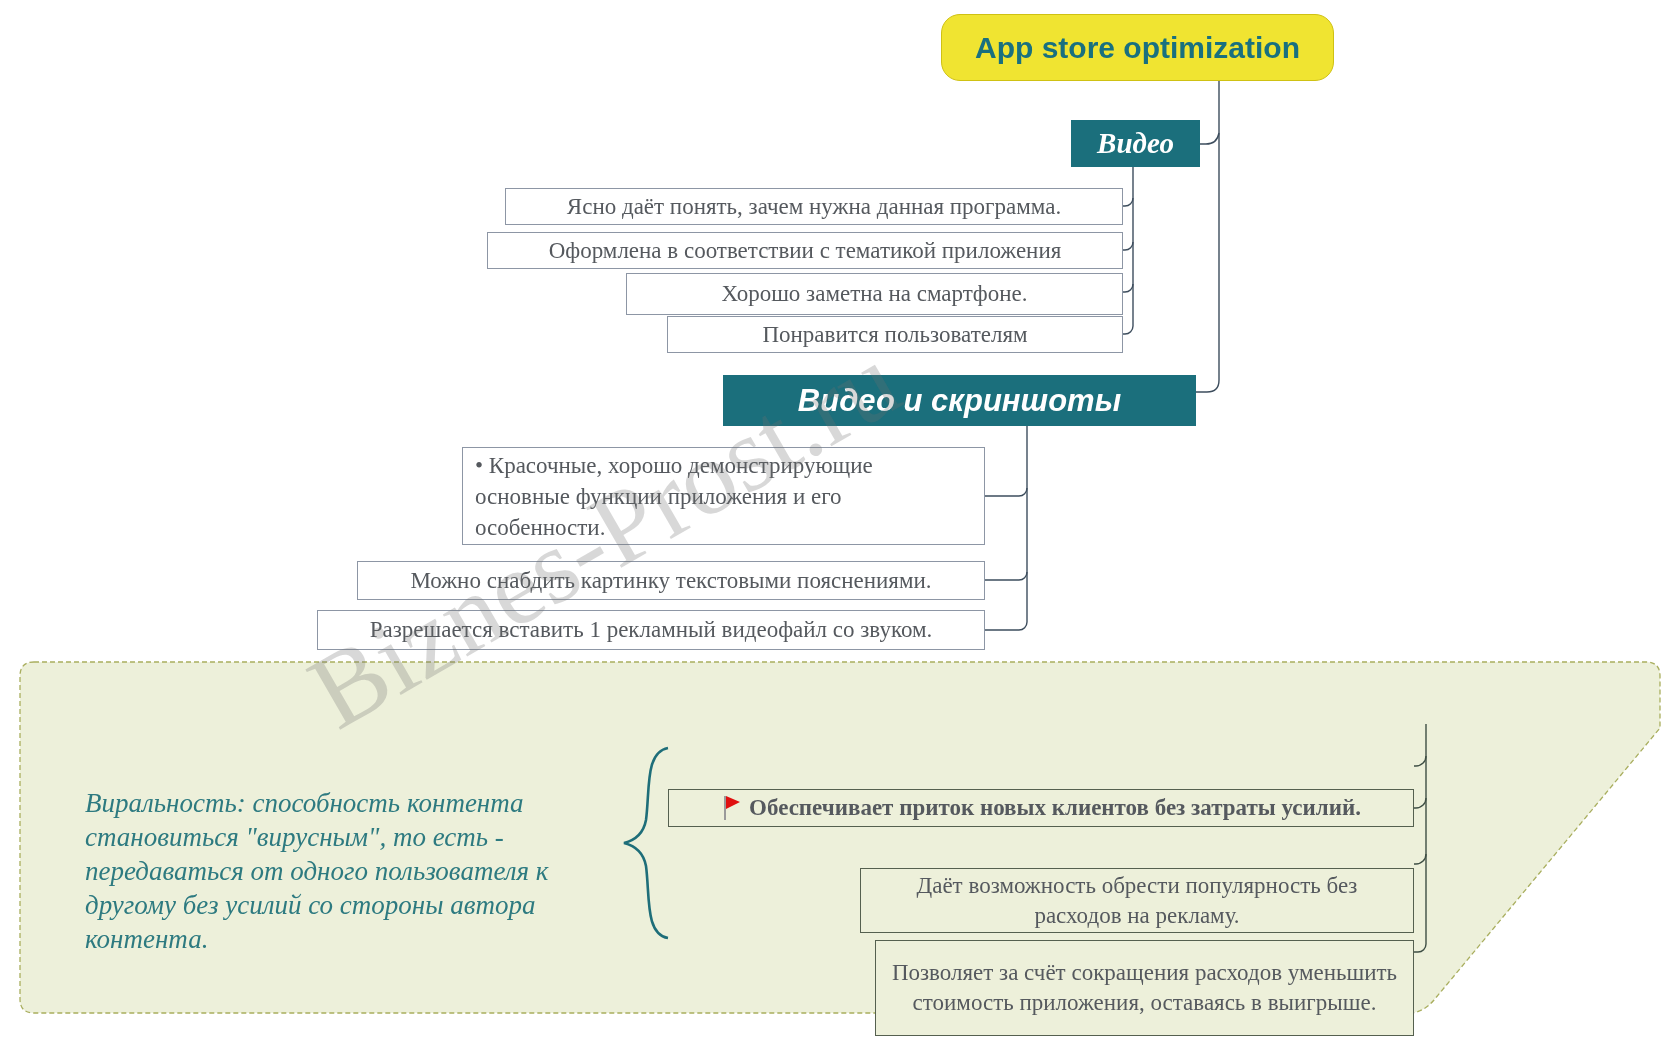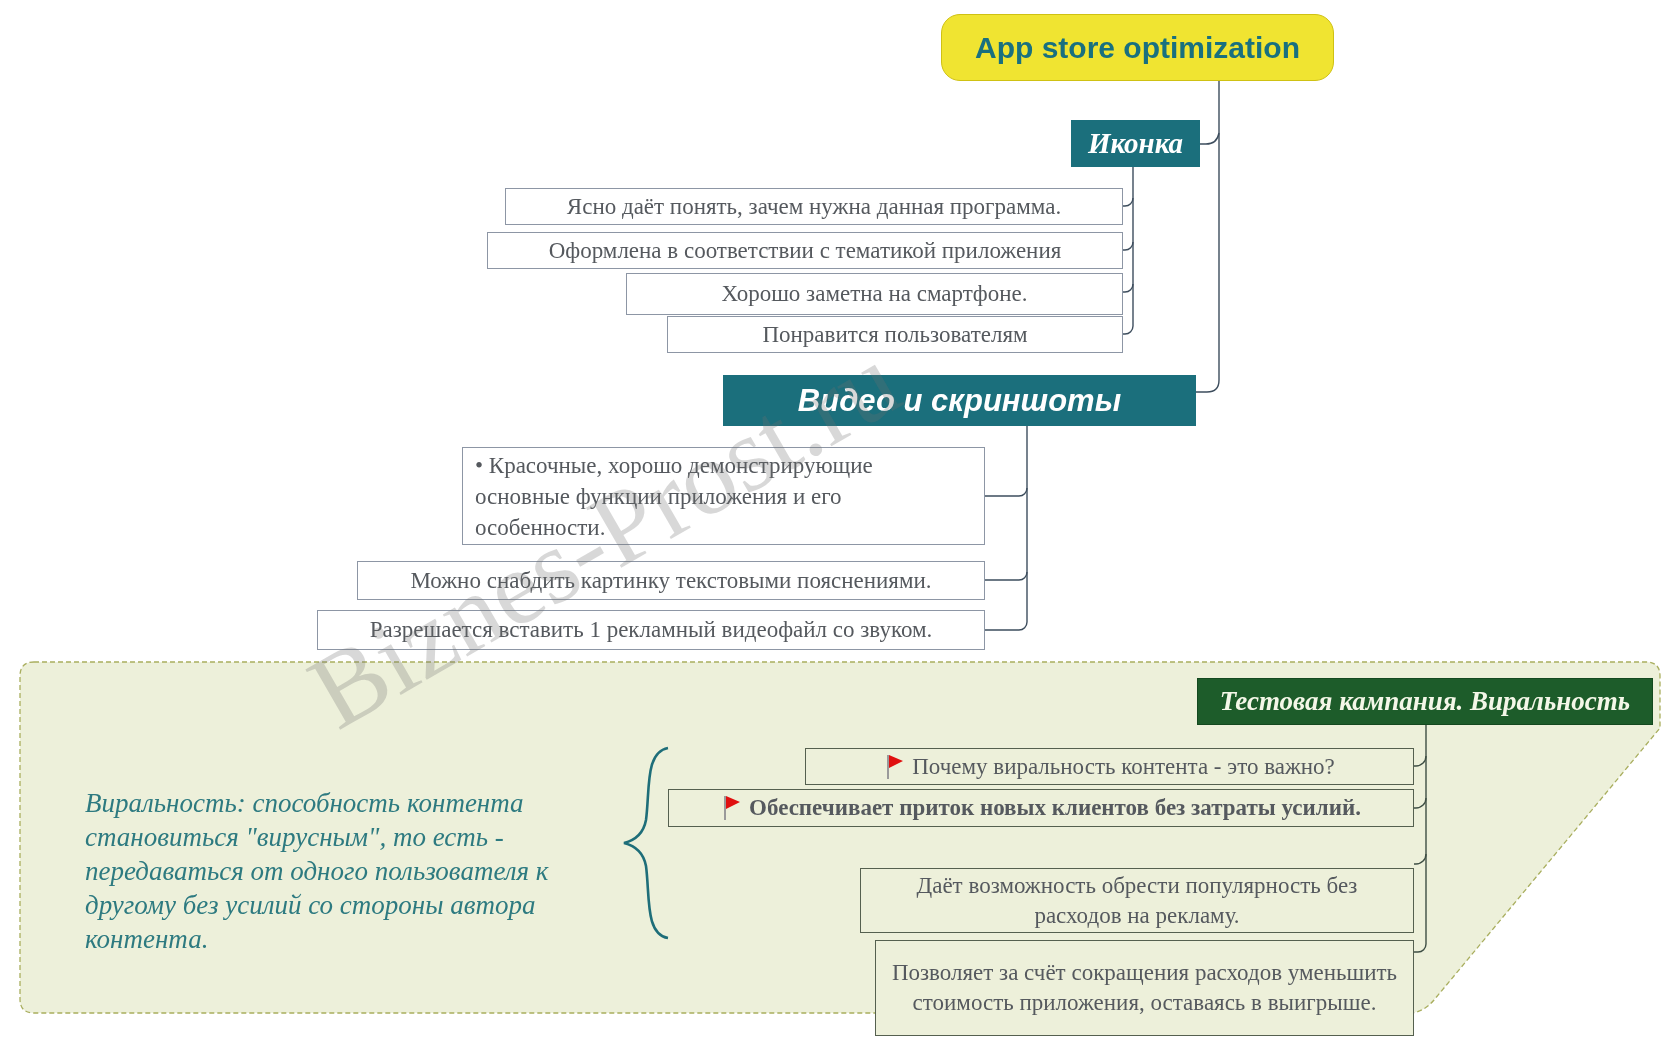--- a/index.html
+++ b/index.html
@@ -59,21 +59,21 @@
     </g>
 
     <path d="M668,748 C645,752 650,790 646,820 C643,836 632,841 624,843 C632,845 643,850 646,866 C650,896 645,934 668,938" fill="none" stroke="#1e6e79" stroke-width="2.6"></path>
   </svg>
 
   <div class="node root-box" style="left:941px;top:14px;width:393px;height:67px;border-radius:19px;">
     <span>App store optimization</span>
   </div>
 
   <div class="node teal-box teal-serif" style="left:1071px;top:120px;width:129px;height:47px;">
-    <span>Иконка</span>
+    <span>Видео</span>
   </div>
   <div class="node white-box" style="left:505px;top:188px;width:618px;height:37px;">
     <span>Ясно даёт понять, зачем нужна данная программа.</span>
   </div>
   <div class="node white-box" style="left:487px;top:232px;width:636px;height:37px;">
     <span>Оформлена в соответствии с тематикой приложения</span>
   </div>
   <div class="node white-box" style="left:626px;top:273px;width:497px;height:42px;">
     <span>Хорошо заметна на смартфоне.</span>
   </div>
@@ -87,33 +87,23 @@
   <div class="node white-box left" style="left:462px;top:447px;width:523px;height:98px;">
     <span>• Красочные, хорошо демонстрирующие основные функции приложения и его особенности.</span>
   </div>
   <div class="node white-box" style="left:357px;top:561px;width:628px;height:39px;">
     <span>Можно снабдить картинку текстовыми пояснениями.</span>
   </div>
   <div class="node white-box" style="left:317px;top:610px;width:668px;height:40px;">
     <span>Разрешается вставить 1 рекламный видеофайл со звуком.</span>
   </div>
 
-  <div class="node dkgreen-box" style="left:1197px;top:678px;width:456px;height:47px;">
-    <span>Тестовая кампания. Виральность</span>
-  </div>
 
   <div class="definition" style="left:85px;top:786px;width:480px;">Виральность: способность контента становиться "вирусным", то есть - передаваться от одного пользователя к другому без усилий со стороны автора контента.</div>
 
-  <div class="node flag-box" style="left:805px;top:748px;width:609px;height:37px;">
-    <svg class="flag-icon" width="20" height="26" viewBox="0 0 20 26">
-      <line x1="4" y1="1" x2="4" y2="25" stroke="#9a9a9a" stroke-width="2"></line>
-      <polygon points="5,1 19,7 5,14" fill="#e01010"></polygon>
-    </svg>
-    <span>Почему виральность контента - это важно?</span>
-  </div>
   <div class="node flag-box" style="left:668px;top:789px;width:746px;height:38px;font-weight:bold;">
     <svg class="flag-icon" width="20" height="26" viewBox="0 0 20 26">
       <line x1="4" y1="1" x2="4" y2="25" stroke="#9a9a9a" stroke-width="2"></line>
       <polygon points="5,1 19,7 5,14" fill="#e01010"></polygon>
     </svg>
     <span>Обеспечивает приток новых клиентов без затраты усилий.</span>
   </div>
   <div class="node flag-box left" style="left:860px;top:832px;width:554px;height:65px;">
     <span>Даёт возможность обрести популярность без расходов на рекламу.</span>
   </div>

